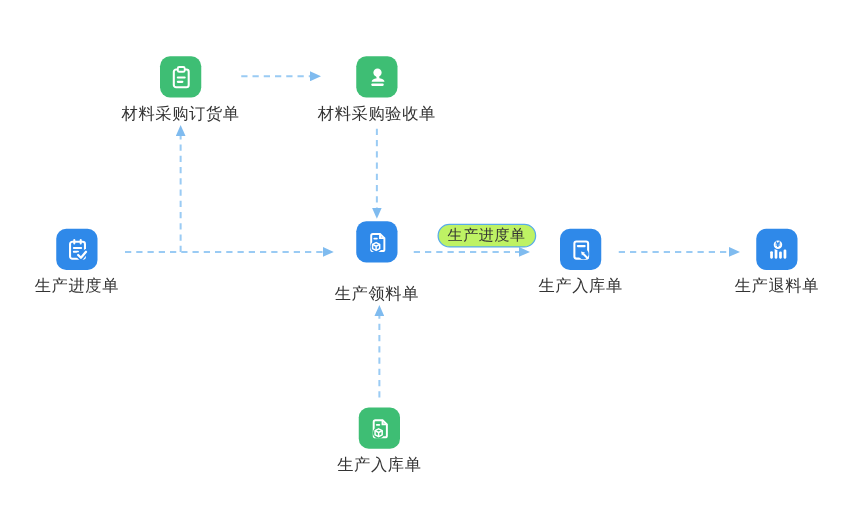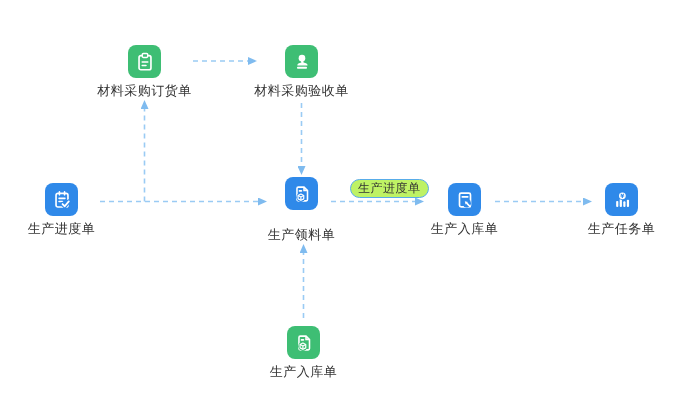--- a/index.html
+++ b/index.html
@@ -124,21 +124,21 @@
           <rect x="5.6" y="13" width="2.4" height="6.6" rx="1"></rect>
           <rect x="9.5" y="10.6" width="2.4" height="9" rx="1"></rect>
           <rect x="13.4" y="13.4" width="2.4" height="6.2" rx="1"></rect>
           <rect x="17.3" y="11.6" width="2.4" height="8" rx="1"></rect>
         </g>
         <circle cx="12.4" cy="7.4" r="4.6" fill="currentColor"></circle>
         <circle cx="12.4" cy="7.4" r="3.7" fill="#fff"></circle>
         <text x="12.4" y="9.6" font-size="6.5" text-anchor="middle" fill="currentColor" font-family="DejaVu Sans, sans-serif" font-weight="bold">¥</text>
       </svg>
     </div>
-    <div class="label">生产任务单</div>
+    <div class="label">生产退料单</div>
   </div>
 
   <div class="node green" style="left:248.5px;top:326px;">
     <div class="icon">
       <svg width="22" height="22" viewBox="0 0 24 24">
         <path d="M6.5,6 a1.5,1.5 0 0 1 1.5,-1.5 h6.2 l3.8,3.8 v9.7 a1.5,1.5 0 0 1 -1.5,1.5 h-8.5 a1.5,1.5 0 0 1 -1.5,-1.5 z" fill="none" stroke="#fff" stroke-width="1.7"></path>
         <path d="M14.2,4.8 v3.4 h3.6" fill="none" stroke="#fff" stroke-width="1.7"></path>
         <line x1="9.2" y1="8.6" x2="11.4" y2="8.6" stroke="#fff" stroke-width="1.7" stroke-linecap="round"></line>
         <circle cx="10.8" cy="15.6" r="5" fill="currentColor"></circle>
         <path d="M10.8,12.1 l3.1,1.6 v3.6 l-3.1,1.6 l-3.1,-1.6 v-3.6 z" fill="none" stroke="#fff" stroke-width="1.3" stroke-linejoin="round"></path>

